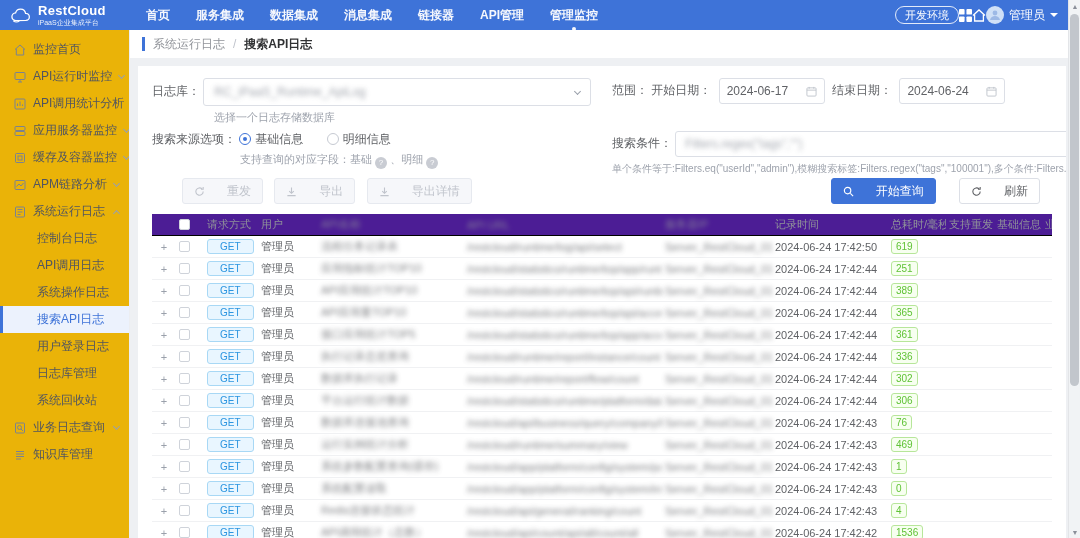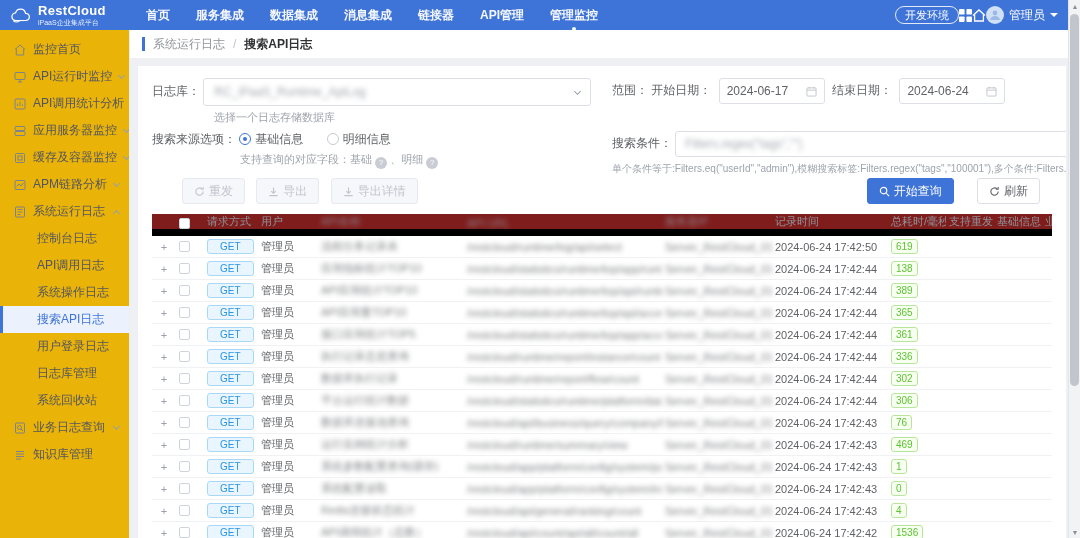--- a/index.html
+++ b/index.html
@@ -55,33 +55,33 @@
   .sel .chev { margin-top:-2px; }
   .help { color:#9ea3ad; font-size:11px; margin:4px 0 6px 62px; }
   .datebox { display:inline-flex; align-items:center; justify-content:space-between; width:106px; height:26px; border:1px solid #dcdfe6; border-radius:3px; padding:0 7px; background:#fff; color:#606266; vertical-align:middle; margin:0 4px; }
   .radio { display:inline-block; width:12px; height:12px; border:1px solid #c6cad2; border-radius:50%; background:#fff; vertical-align:-2px; margin-right:4px; position:relative; }
   .radio.on { border-color:#3e73d8; }
   .radio.on::after { content:""; position:absolute; left:3px; top:3px; width:4px; height:4px; border-radius:50%; background:#3e73d8; }
   .rlbl { margin-right:20px; color:#606266; }
   .qmark { display:inline-flex; width:12px; height:12px; border-radius:50%; background:#c9ccd3; color:#fff; font-size:8px; align-items:center; justify-content:center; vertical-align:-2px; }
   .inp { display:inline-block; width:430px; height:26px; border:1px solid #dcdfe6; border-radius:3px; padding:0 9px; line-height:24px; color:#8d929c; background:#fff; vertical-align:middle; white-space:nowrap; overflow:hidden; }
   .hint { color:#9ea3ad; font-size:10px; margin-top:5px; white-space:nowrap; overflow:hidden; }
-  .btn { display:inline-flex; align-items:center; gap:4px; height:26px; padding:0 11px; border:1px solid #dcdfe6; border-radius:3px; background:#fff; color:#606266; font-size:12px; cursor:pointer; margin-right:8px; }
+  .btn { display:inline-flex; align-items:center; gap:22px; height:26px; padding:0 11px; border:1px solid #dcdfe6; border-radius:3px; background:#fff; color:#606266; font-size:12px; cursor:pointer; margin-right:8px; }
   .btn.dis { background:#f6f7fa; border-color:#e6e9ef; color:#c0c4cc; cursor:not-allowed; }
   .btn.primary { background:#3e73d8; border-color:#3e73d8; color:#fff; }
   .actions-right { text-align:right; }
   .actions-right .btn { margin-right:12px; margin-left:8px; }
 
   
   .blur { filter:blur(2.6px); opacity:.8; }
 
   
   .tbl { margin-top:10px; }
   .trow { display:flex; align-items:center; height:22px; border-bottom:1px solid #f0f1f3; font-size:11px; color:#606266; }
-  .thead { background:#7f1d1d; color:#909399; height:22px; border-bottom:7px solid #000000;align-items:flex-end; }
+  .thead { background:#4c1d95; color:#909399; height:22px; border-bottom:1px solid #000000; }
   .c { padding:0 3px; white-space:nowrap; overflow:hidden; }
   .c-exp { width:24px; color:#9aa0ab; text-align:center; cursor:pointer; }
   .c-cb { width:28px; display:flex; align-items:center; }
   .cb { width:11px; height:11px; border:1px solid #cfd3da; border-radius:2px; background:#fff; display:inline-block; }
   .c-m { width:54px; }
   .c-u { width:60px; }
   .c-n { width:146px; }
   .c-url { width:198px; }
   .c-srv { width:110px; }
   .c-t { width:116px; }
@@ -371,21 +371,21 @@
     <div class="c c-exp">+</div>
     <div class="c c-cb">
               <span class="cb"></span>
             </div>
     <div class="c c-m"><span class="badge-get">GET</span></div>
     <div class="c c-u">管理员</div>
     <div class="c c-n blur">应用指标统计TOP10</div>
     <div class="c c-url blur">/restcloud/statistics/runtime/top/app/runtime</div>
     <div class="c c-srv blur">Server_RestCloud_01</div>
     <div class="c c-t">2024-06-24 17:42:44</div>
-    <div class="c c-d"><span class="badge-ms">138</span></div>
+    <div class="c c-d"><span class="badge-ms">251</span></div>
     <div class="c c-r1"></div>
     <div class="c c-r2"></div>
     <div class="c c-tag"></div>
   </div>
 
   <div class="trow">
     <div class="c c-exp">+</div>
     <div class="c c-cb">
               <span class="cb"></span>
             </div>

